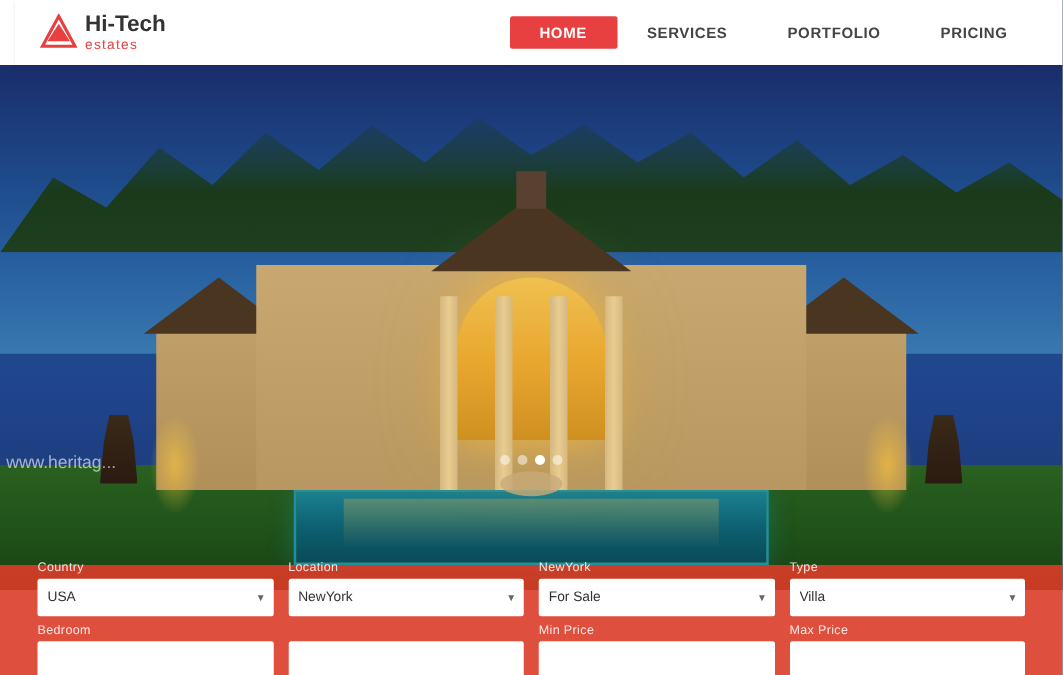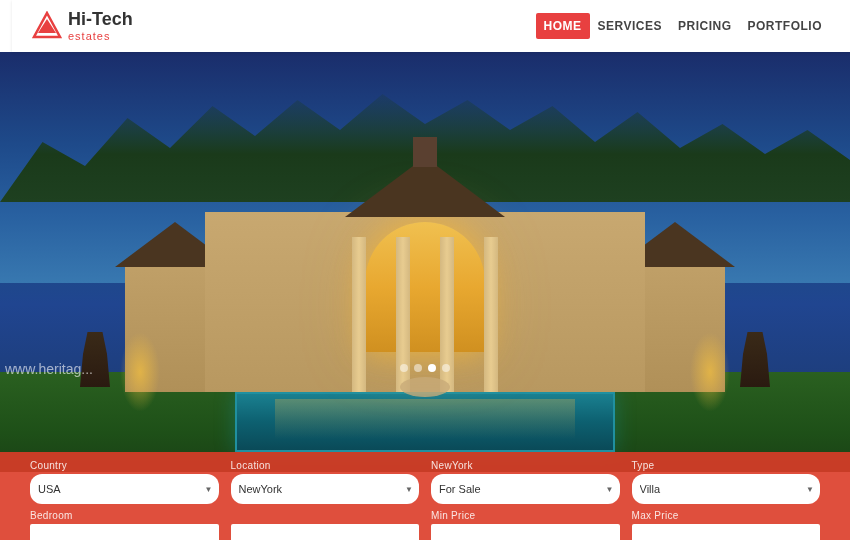--- a/index.html
+++ b/index.html
@@ -55,21 +55,21 @@
       letter-spacing: 1px;
     }
 
     .nav {
       display: flex;
       align-items: center;
       gap: 0;
     }
 
     .nav-item {
-      padding: 6px 8px;
+      padding: 6px 24px;
       font-size: 12px;
       font-weight: 600;
       color: #444;
       cursor: pointer;
       letter-spacing: 0.5px;
       text-transform: uppercase;
     }
 
     .nav-item.active {
       background: #e84040;
@@ -330,20 +330,21 @@
     .search-bar {
       position: absolute;
       bottom: 0;
       left: 0; right: 0;
       height: 88px;
       background: rgba(220, 60, 40, 0.9);
       display: flex;
       flex-direction: column;
       padding: 8px 30px;
       z-index: 10;
+      justify-content: center;
     }
 
     .search-row {
       display: flex;
       gap: 12px;
       align-items: flex-end;
     }
 
     .search-field {
       display: flex;
@@ -360,21 +361,21 @@
     }
 
     .select-wrapper {
       position: relative;
     }
 
     .select-wrapper select {
       width: 100%;
       height: 30px;
       border: none;
-      border-radius: 12px;
+      border-radius: 2px;
       padding: 0 24px 0 8px;
       font-size: 11px;
       color: #333;
       appearance: none;
       cursor: pointer;
       background: #fff;
     }
 
     .select-arrow {
       position: absolute;
@@ -429,22 +430,22 @@
     </svg>
     <div class="logo-text">
       <span class="logo-hitech">Hi-Tech</span>
       <span class="logo-estates">estates</span>
     </div>
   </div>
 
   <nav class="nav">
     <div class="nav-item active">HOME</div>
     <div class="nav-item">SERVICES</div>
+    <div class="nav-item">PORTFOLIO</div>
     <div class="nav-item">PRICING</div>
-    <div class="nav-item">PORTFOLIO</div>
   </nav>
 </header>
 
 <section class="hero">
   <div class="hero-bg">
     <div class="hero-scene">
       <div class="sky"></div>
       <div class="trees"></div>
       <div class="lawn"></div>
       <div class="pool"></div>

